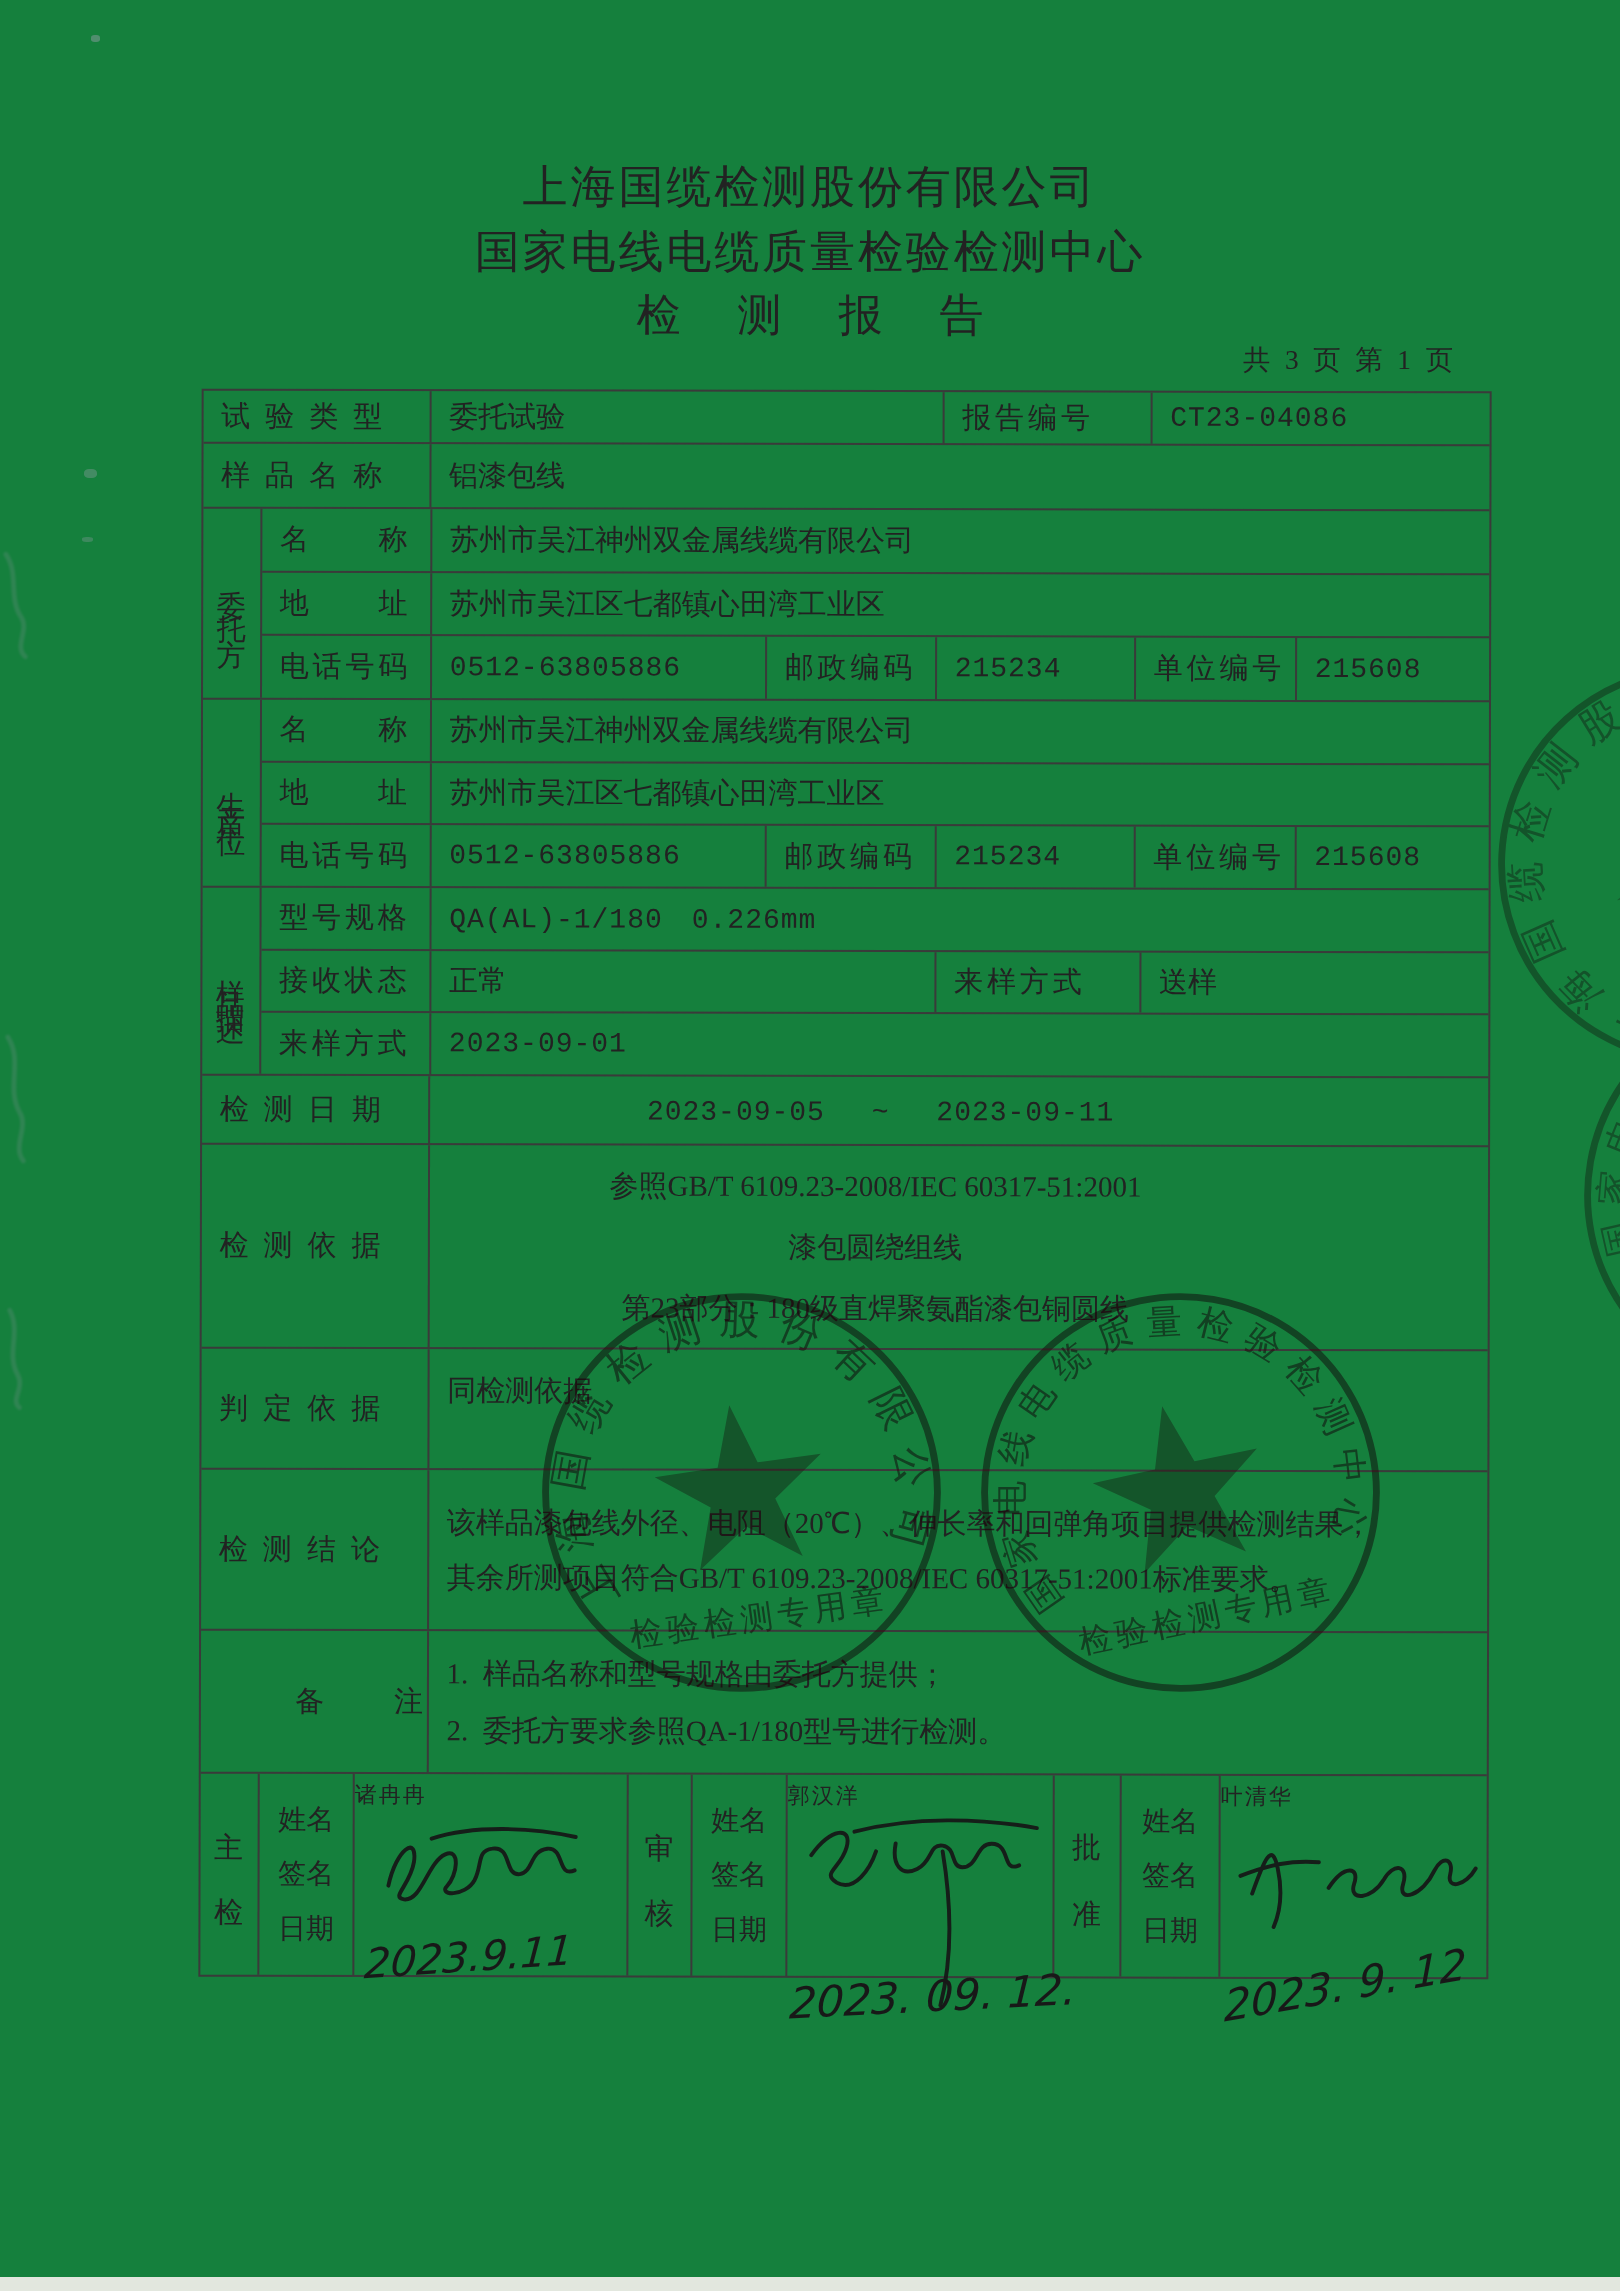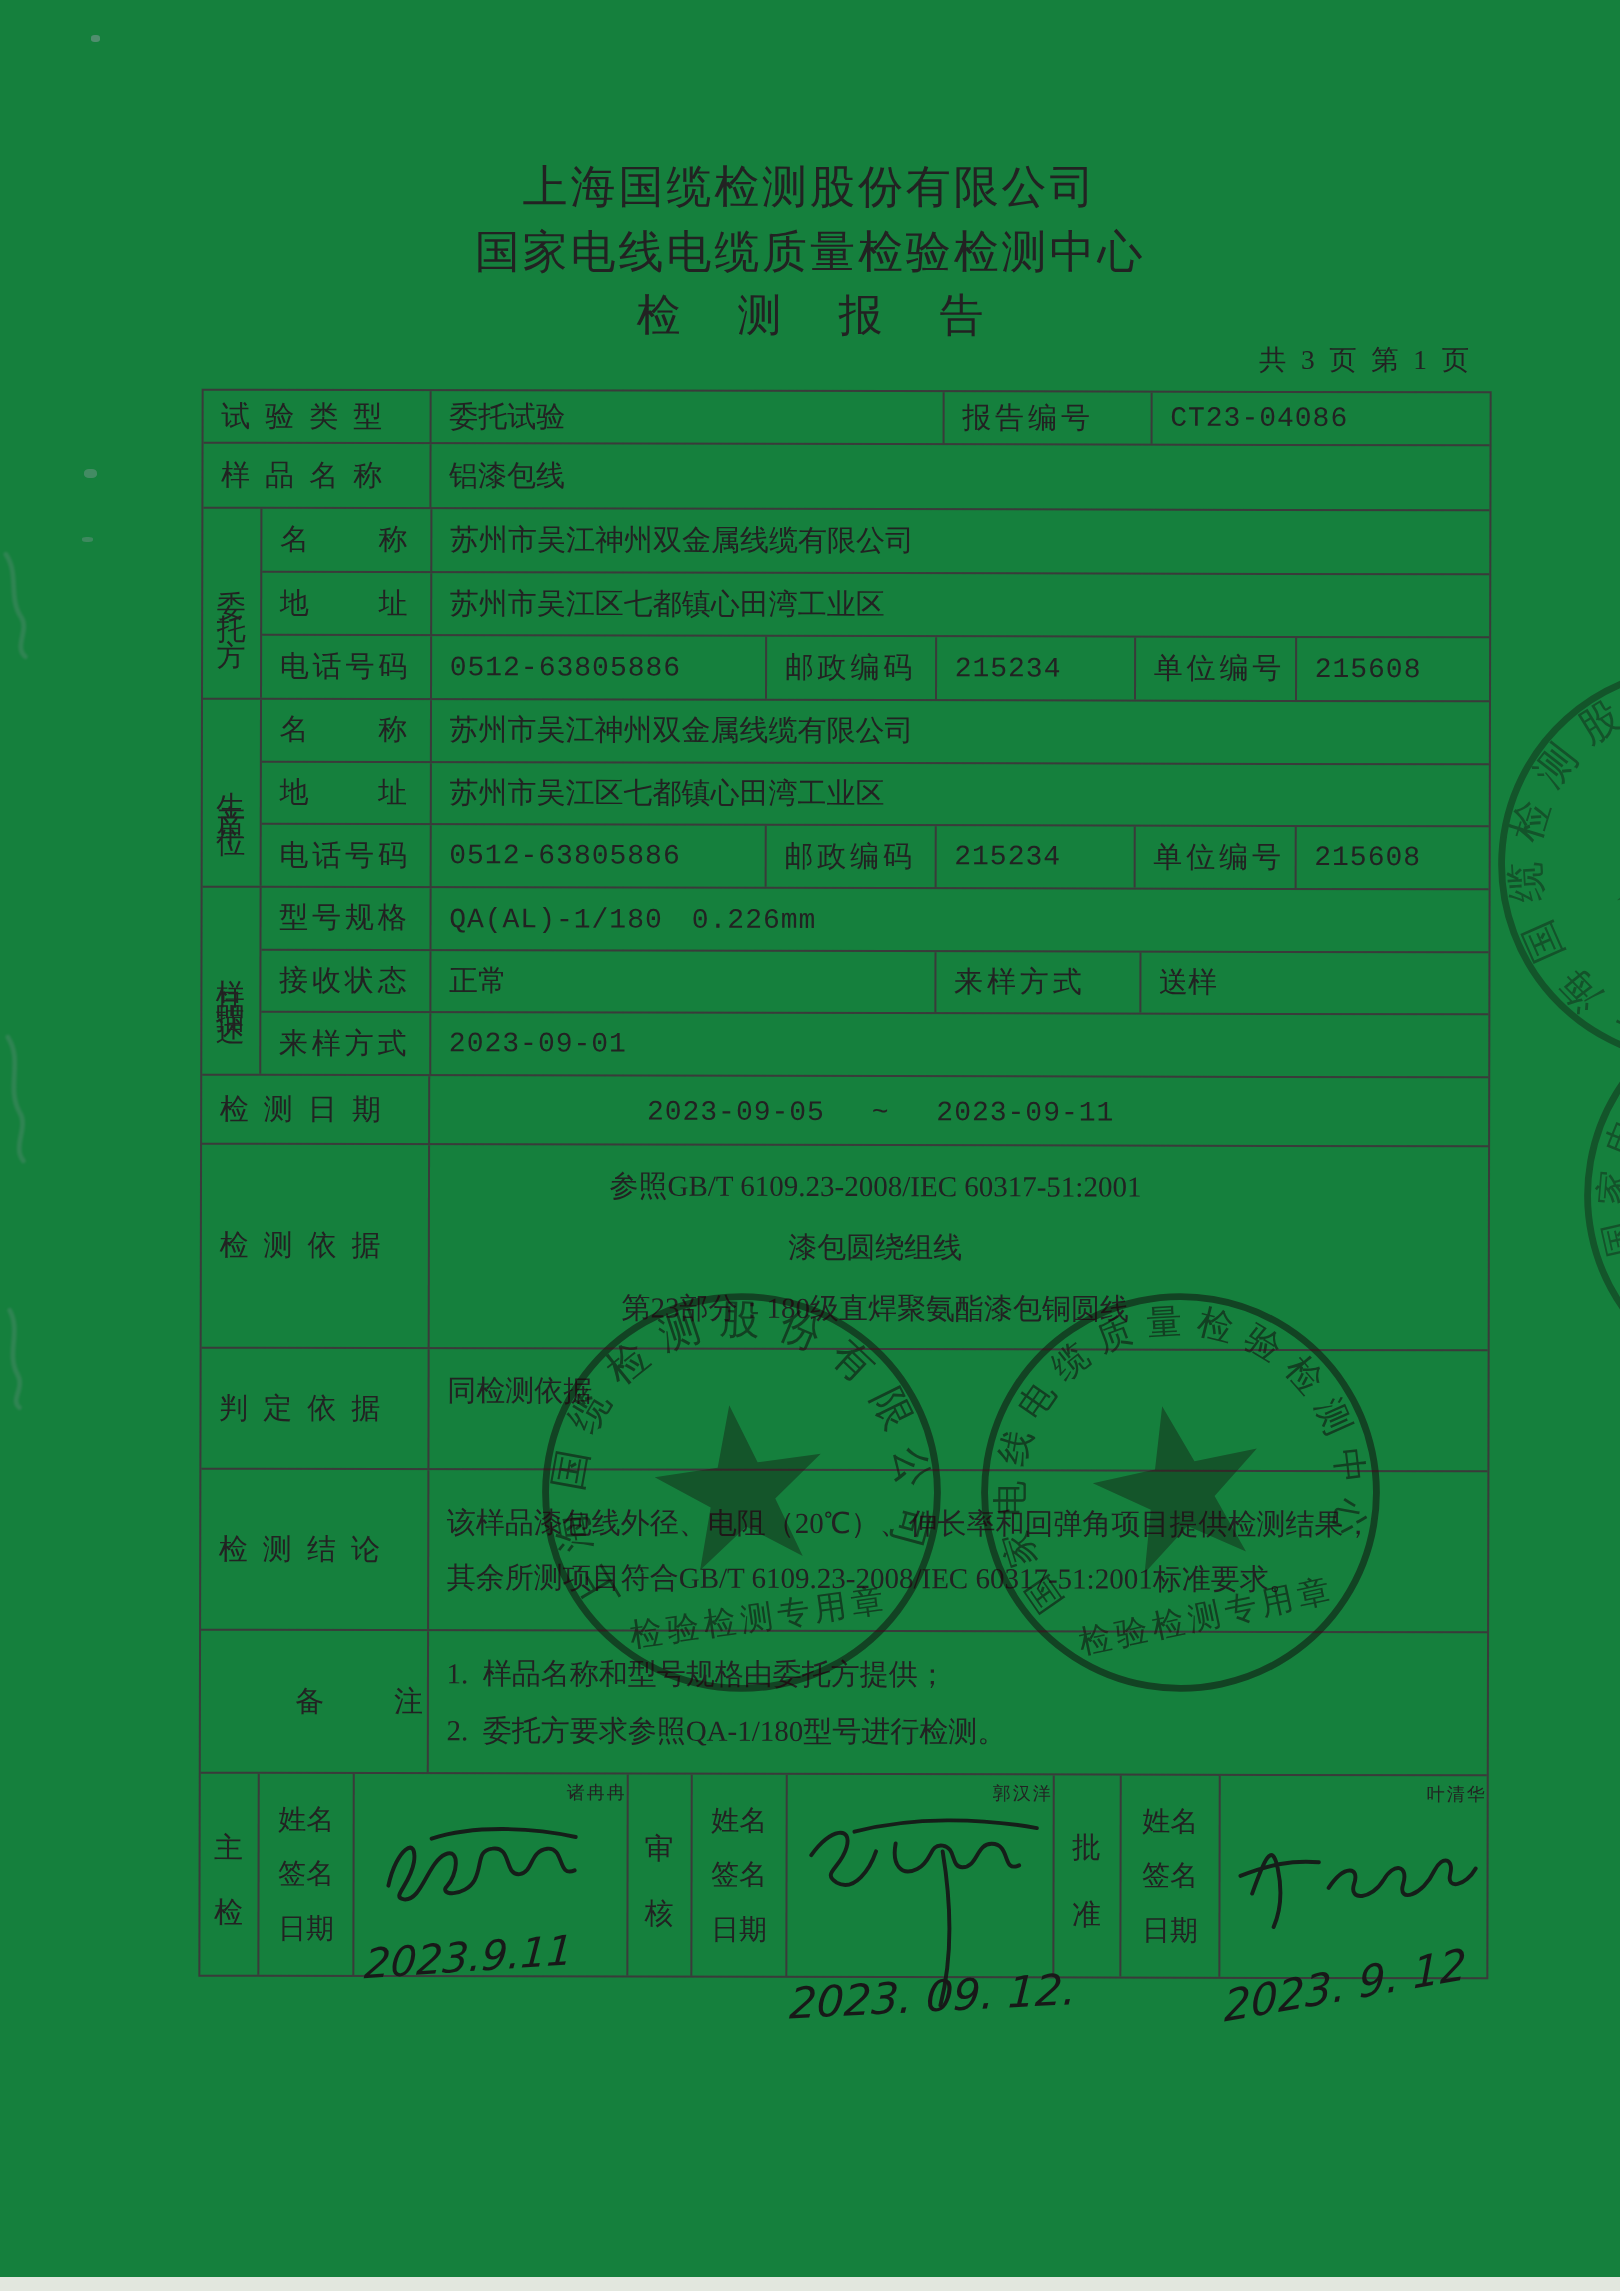--- a/index.html
+++ b/index.html
@@ -7,21 +7,21 @@
   .page{
     position:relative;width:1620px;height:2292px;margin:0 auto;
     background:#15803d;overflow:hidden;color:#222;
     font-family:"Liberation Serif",serif;
   }
   
   .hdr{position:absolute;left:0;width:100%;text-align:center;white-space:pre;}
   .hdr-company{top:157px;font-size:45px;letter-spacing:2.9px;}
   .hdr-center{top:222px;font-size:45px;letter-spacing:2.9px;}
   .hdr-title{top:286px;font-size:44px;letter-spacing:57px;text-indent:57px;}
-  .page-info{position:absolute;top:342px;right:147px;font-size:27.4px;letter-spacing:3.9px;white-space:pre;}
+  .page-info{position:absolute;top:342px;right:163px;font-size:27.4px;letter-spacing:3.9px;white-space:pre;}
   
   .tbl{
     position:absolute;left:200px;top:390px;width:1290px;
     border:2.9px solid #3a3a3a;background:transparent;
     transform:rotate(0.12deg);
   }
   .row{display:flex;border-bottom:2px solid #3a3a3a;}
   .row:last-child{border-bottom:none;}
   .cell{
     border-right:2px solid #3a3a3a;flex-shrink:0;
@@ -44,21 +44,21 @@
   .ls-role{letter-spacing:2.3em;}
   .lines{display:flex;flex-direction:column;justify-content:center;width:100%;}
   .lines.centered{text-align:center;}
   .basis-cell .lines{padding-right:167px;}
   .basis-cell .ln{line-height:61px;white-space:pre;}
   .concl-cell .ln{line-height:55px;white-space:pre;}
   .rem-cell .ln{line-height:57px;white-space:pre;}
   
   .sig-lbl{flex-direction:column;justify-content:space-evenly;align-items:center;padding:9.8px 0;font-size:28px;display:flex;}
   .sigcell{padding-left:0;overflow:visible;}
-  .printed-name{position:absolute;top:5.9px;left:0;width:100%;text-align:right;font-size:18px;letter-spacing:2px;white-space:pre;}
+  .printed-name{position:absolute;top:5.9px;left:0;width:100%;text-align:left;font-size:22px;letter-spacing:2px;white-space:pre;}
   .scribble{position:absolute;}
   .scribble path{fill:none;stroke:#161616;stroke-width:4;stroke-linecap:round;stroke-linejoin:round;opacity:.92;}
   .hand-date{
     position:absolute;font-family:"DejaVu Sans",sans-serif;font-style:italic;
     color:#181818;white-space:pre;
   }
   .hd-chief{bottom:-5.9px;left:9.8px;font-size:41px;transform:rotate(-4deg) skewX(-8deg);}
   .hd-review{bottom:-45px;left:2px;font-size:43px;transform:rotate(-3deg) skewX(-6deg);}
   .hd-approve{bottom:-33px;left:2px;font-size:43px;transform:rotate(-10deg) skewX(-10deg);}
   

